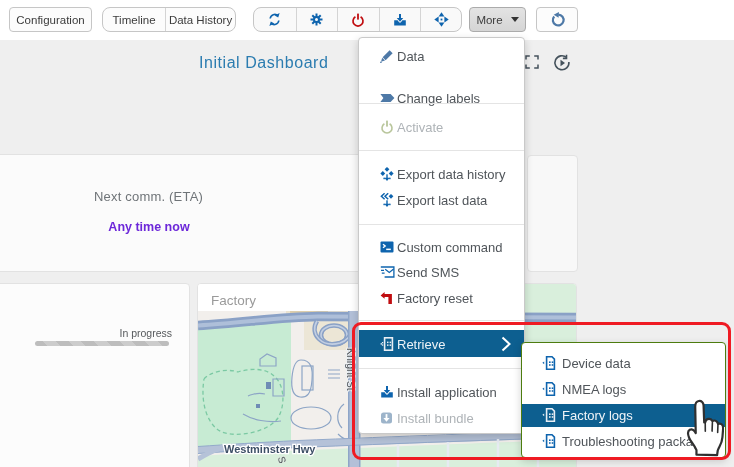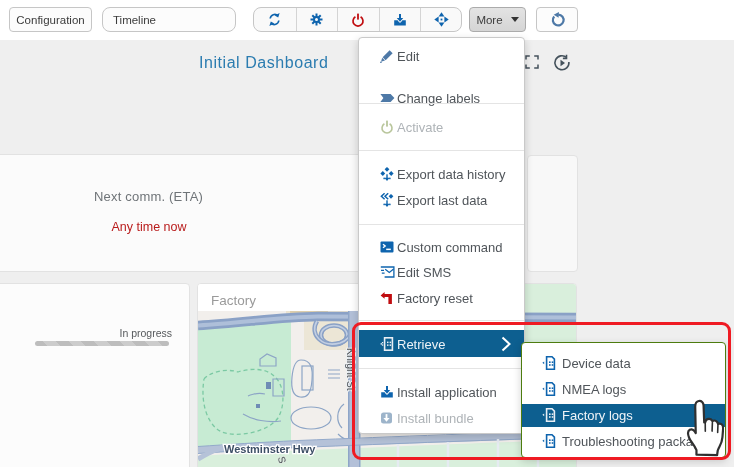--- a/index.html
+++ b/index.html
@@ -50,21 +50,21 @@
 <body>
 
 <div class="abs" style="left:0;top:40px;width:734px;height:427px;background:#efefef"></div>
 
 <div class="card" style="left:-6px;top:154px;width:526px;height:118px"></div>
 <div class="card" style="left:527px;top:155px;width:51px;height:117px;background:#f8f8f8"></div>
 
 <div class="card" style="left:-6px;top:283px;width:196px;height:190px;background:#fcfcfc"></div>
 
 <div class="abs" style="left:0;top:189px;width:297px;text-align:center;font-size:13px;letter-spacing:0.2px;color:#6f7478">Next comm. (ETA)</div>
-<div class="abs" style="left:0;top:219.5px;width:298px;text-align:center;font-size:12.5px;font-weight:normal;color:#b91c1c">Any time now</div>
+<div class="abs" style="left:0;top:219.5px;width:298px;text-align:center;font-size:12.5px;font-weight:bold;color:#6d28d9">Any time now</div>
 
 <div class="abs" style="left:0;top:327px;width:172px;text-align:right;font-size:10.5px;color:#56595c">In progress</div>
 <div class="abs" style="left:35px;top:341px;width:134px;height:5px;border-radius:2.5px;background:repeating-linear-gradient(45deg,#bdbdbd 0 9px,#cccccc 9px 18px)"></div>
 
 <div class="card" style="left:197px;top:283px;width:380px;height:190px;background:#fff;overflow:hidden;border-radius:4px">
   <svg width="379" height="189" viewBox="0 0 379 189" style="position:absolute;left:0;top:0">
 
     <rect x="0" y="0" width="379" height="189" fill="#f2efec"></rect>
 
     <path d="M88 15 H330 V31 H88 Z" fill="#ebe3d0"></path>
@@ -121,20 +121,21 @@
     <text x="148.5" y="64" font-size="10.5" fill="#4a4f55" stroke="#eef0f2" stroke-width="2" paint-order="stroke" transform="rotate(90 148.5 64)" font-family="Liberation Sans">Knight St</text>
     <text x="81" y="176" font-size="10" fill="#4a4f55" stroke="#dceade" stroke-width="2" paint-order="stroke" transform="rotate(75 82 174)" font-family="Liberation Sans">S</text>
   </svg>
   <div style="position:absolute;left:13px;top:9px;font-size:13.5px;color:#9a9a9a">Factory</div>
 </div>
 
 <div id="toolbar">
   <div class="tbtn" style="left:9px;width:83px">Configuration</div>
   <div class="tgrp" style="left:102px;width:134px">
     <div class="tcell" style="width:63px">Timeline</div>
+    <div class="tcell" style="width:71px">Data History</div>
   </div>
   <div class="tgrp" style="left:253px;width:209px;background:#f9f9f9">
     <div class="tcell" style="width:42px">
       <svg width="15" height="15" viewBox="0 0 15 15" fill="none">
         <path d="M3.2 6.5 A4.6 4.6 0 0 1 11 3.7" stroke="#0e64ae" stroke-width="1.6"></path>
         <path d="M11.8 8.5 A4.6 4.6 0 0 1 4 11.3" stroke="#0e64ae" stroke-width="1.6"></path>
         <path d="M12.6 1 L11.2 5.4 L7.6 3.4 Z" fill="#0e64ae"></path>
         <path d="M2.4 14 L3.8 9.6 L7.4 11.6 Z" fill="#0e64ae"></path>
       </svg>
     </div>
@@ -194,21 +195,21 @@
   <path d="M7.5 5.8 L12 9 L7.5 12.2 Z" fill="#45525c"></path>
 </svg>
 
 <div id="menu">
   <div class="mi" style="top:4.6px">
     <svg width="14" height="14" viewBox="0 0 14 14" fill="#4e79a7">
       <path d="M9.6 1.2 L12.6 4.2 L5.6 11.2 L2.6 8.2 Z"></path>
       <path d="M2.2 8.8 L5 11.6 L1 12.8 Z"></path>
       <circle cx="0.9" cy="13.3" r="0.8"></circle>
     </svg>
-    <span class="txt">Edit</span>
+    <span class="txt">Data</span>
   </div>
   <div class="mi" style="top:47px">
     <svg width="15" height="9" viewBox="0 0 15 9" fill="#4e79a7">
       <path d="M0.4 0.6 H10.6 L14.4 4.5 L10.6 8.4 H0.4 L3.4 4.5 Z"></path>
     </svg>
     <span class="txt">Change labels</span>
   </div>
   <div class="mdiv" style="top:65px"></div>
   <div class="mi dis" style="top:76.4px">
     <svg width="14" height="14" viewBox="0 0 14 14" fill="none">
@@ -250,21 +251,21 @@
       <rect x="6.2" y="7.6" width="4.6" height="1.5" fill="#fff"></rect>
     </svg>
     <span class="txt">Custom command</span>
   </div>
   <div class="mi" style="top:221.4px">
     <svg width="15" height="12" viewBox="0 0 15 12" fill="none" stroke="#0e64ae" stroke-width="1.3" style="margin-left:0">
       <path d="M0.8 1 H13.9 V11 H4.6"></path>
       <path d="M5.2 3.3 L9.3 6.4 L13.6 3.1"></path>
       <path d="M1 4.4 H4 M1.8 7.2 H4.6"></path>
     </svg>
-    <span class="txt">Edit SMS</span>
+    <span class="txt">Send SMS</span>
   </div>
   <div class="mi" style="top:247.3px">
     <svg width="13" height="13" viewBox="0 0 13 13" fill="#c00d10">
       <path d="M0.6 3.9 L4.6 0.6 V2.4 H11.9 V12.4 H8.4 V5.6 H4.6 V7.2 Z"></path>
     </svg>
     <span class="txt">Factory reset</span>
   </div>
 
   <div class="mdiv" style="top:281.6px"></div>
   <div id="retrow">

